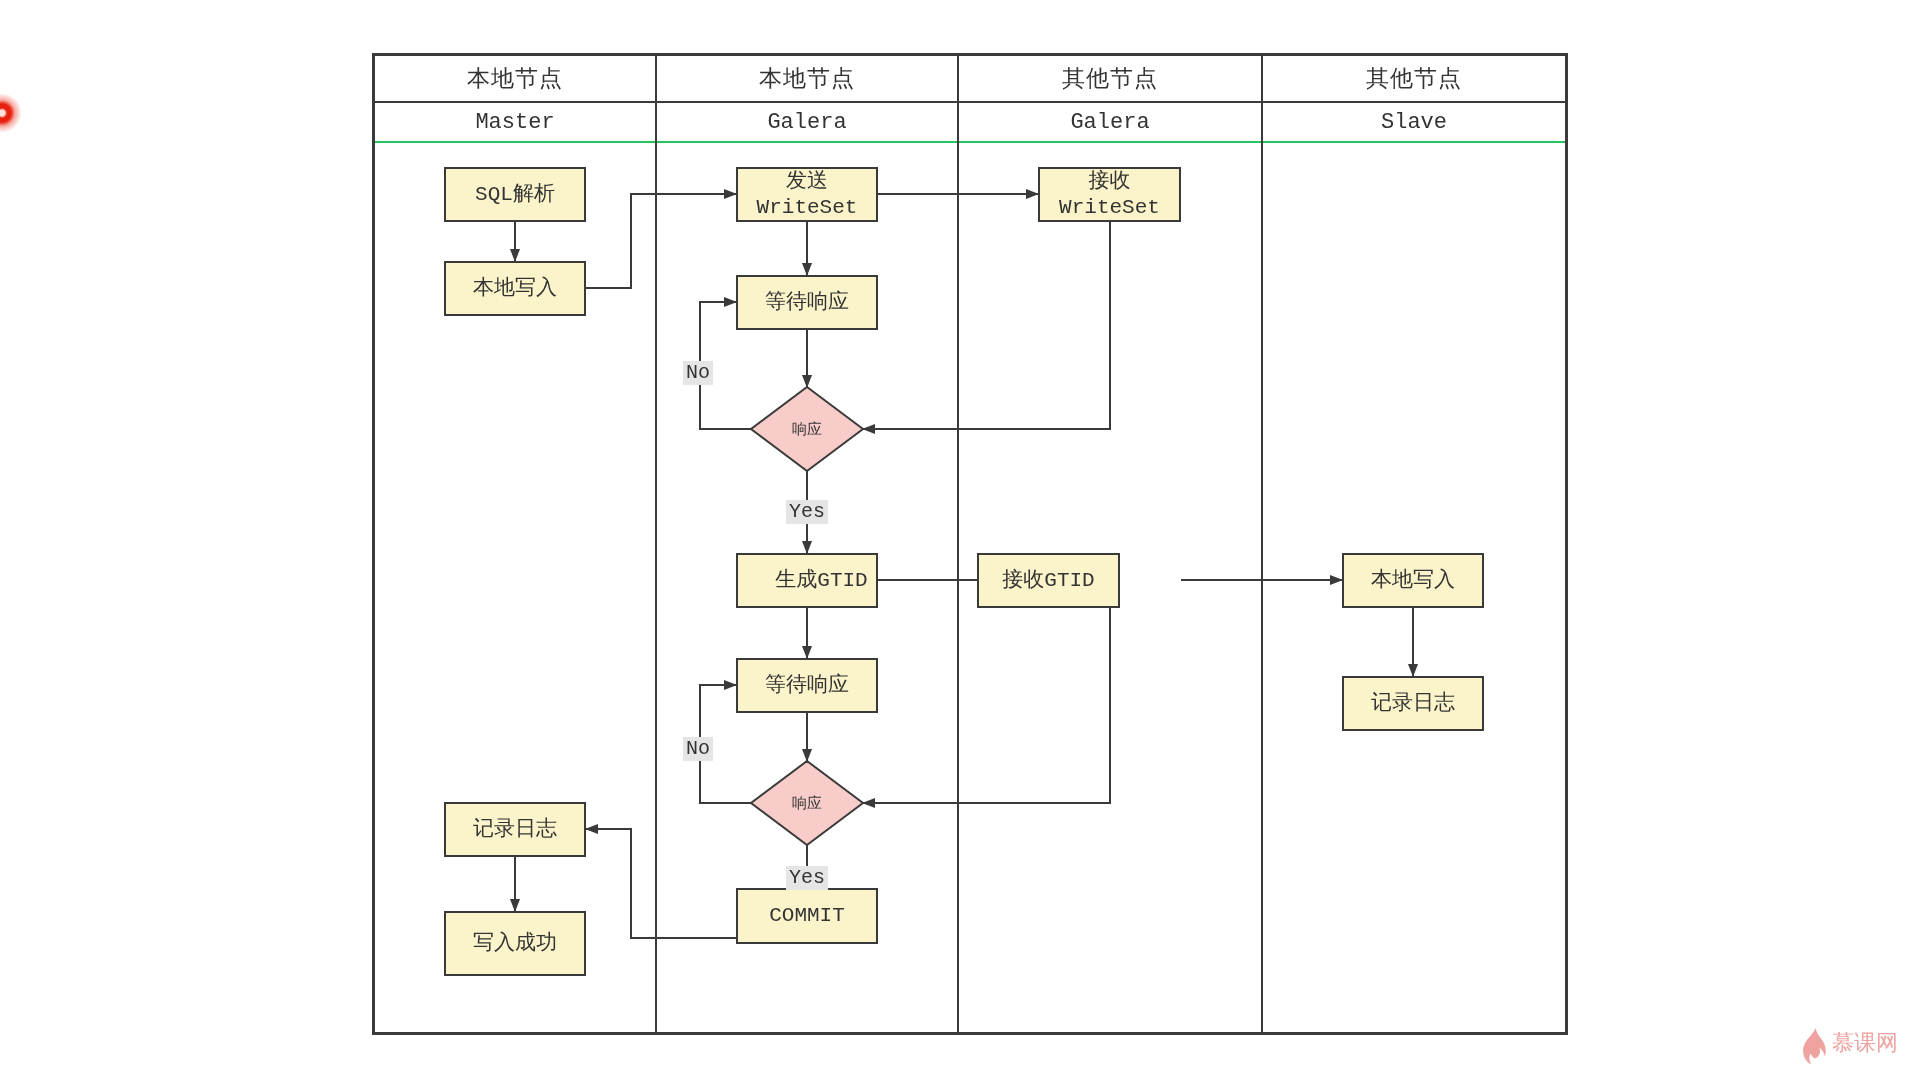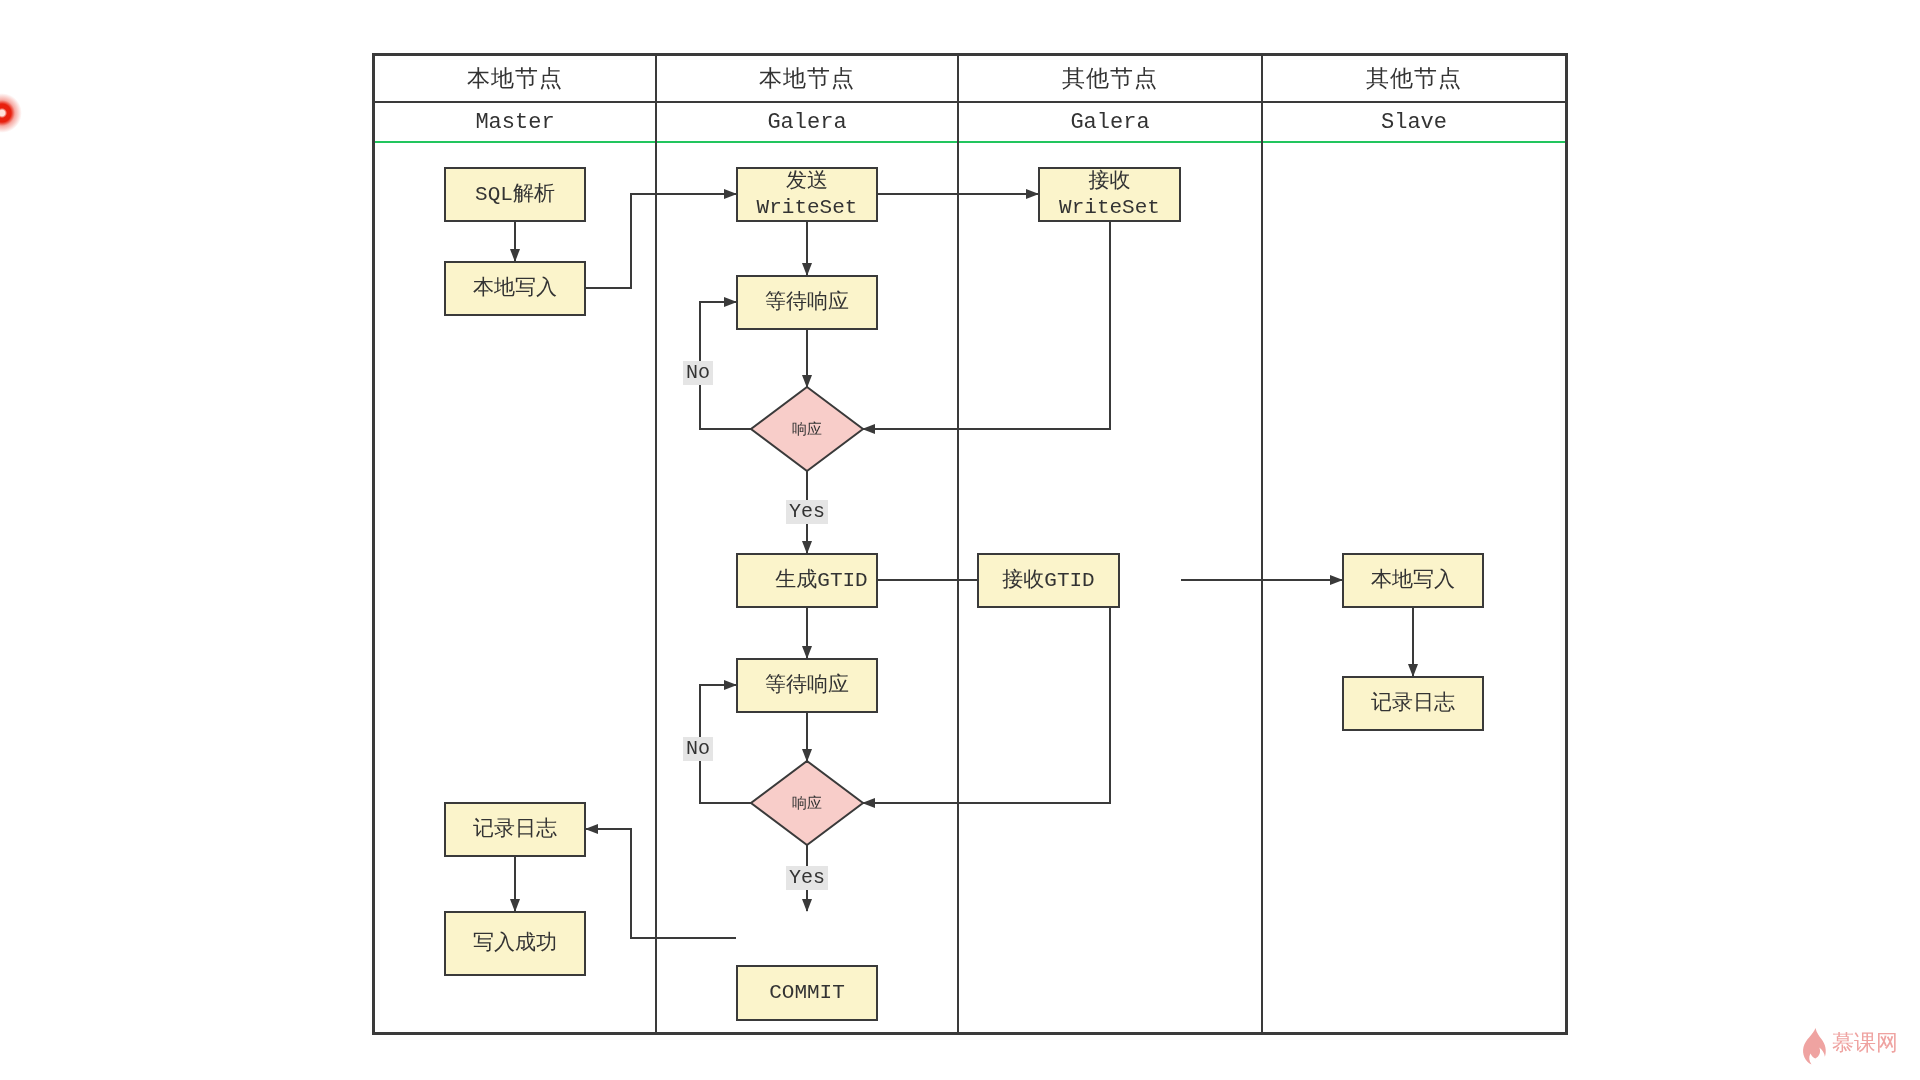--- a/index.html
+++ b/index.html
@@ -173,21 +173,21 @@
   </div>
 
   <div class="node" style="left:444px; top:802px; width:142px; height:55px;">
     <span>记录日志</span>
   </div>
 
   <div class="node" style="left:444px; top:911px; width:142px; height:65px;">
     <span>写入成功</span>
   </div>
 
-  <div class="node" style="left:736px; top:965px; width:142px; height:56px;">
+  <div class="node" style="left:736px; top:888px; width:142px; height:56px;">
     <span>COMMIT</span>
   </div>
 
   <div class="edge-label" style="left:683px; top:361px;">No</div>
   <div class="edge-label" style="left:786px; top:500px;">Yes</div>
   <div class="edge-label" style="left:683px; top:737px;">No</div>
   <div class="edge-label" style="left:786px; top:866px;">Yes</div>
 
   <div class="pointer-dot"></div>
 

